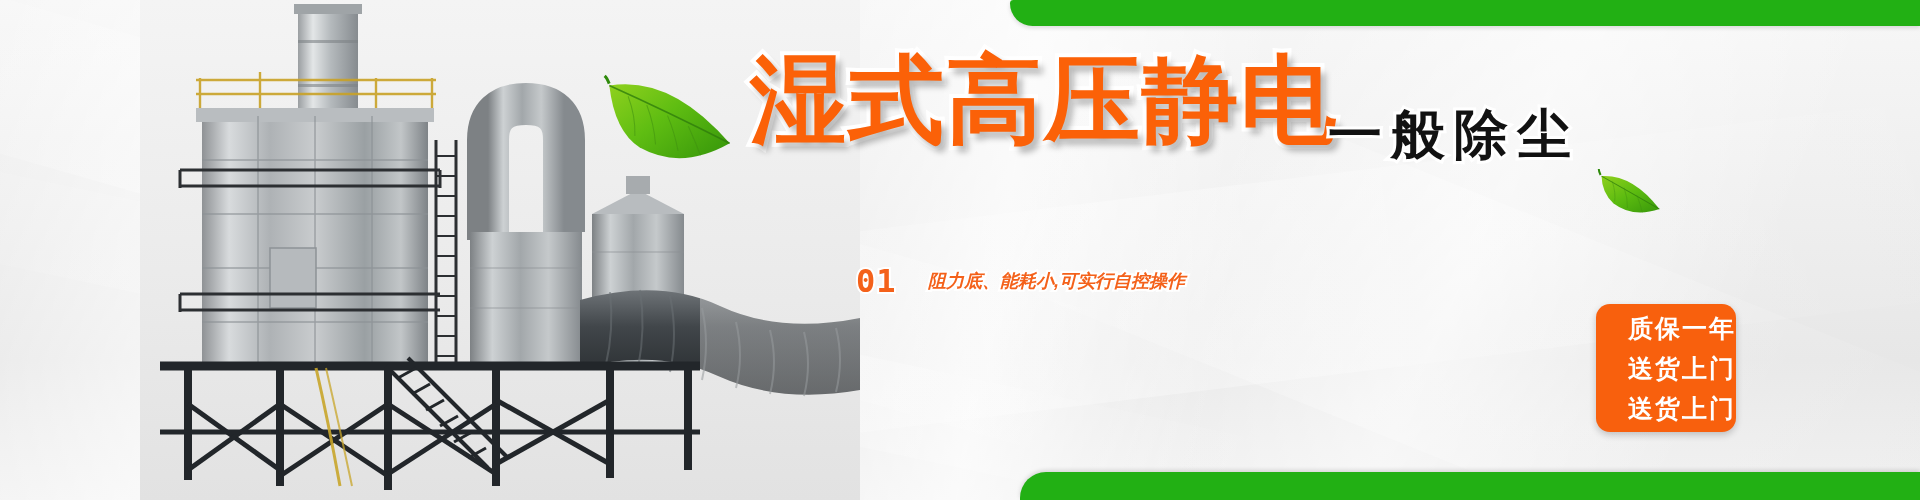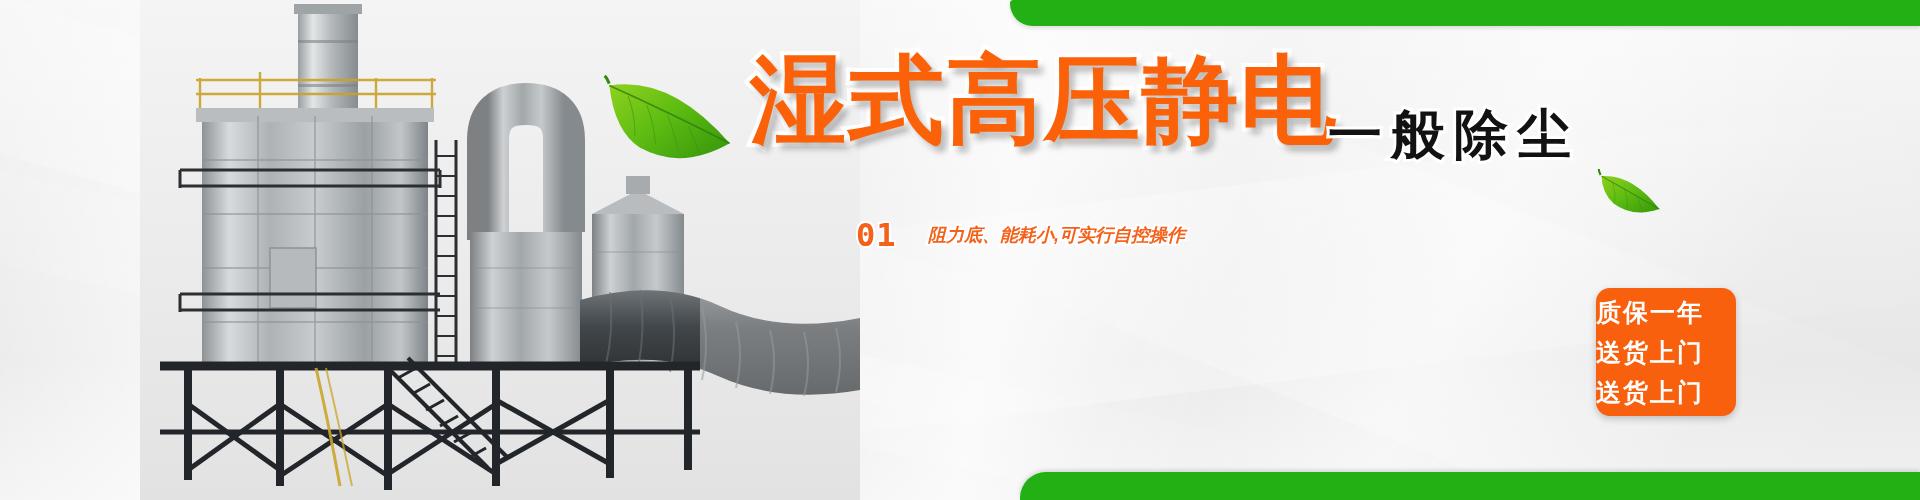--- a/index.html
+++ b/index.html
@@ -68,29 +68,29 @@
     font-family:"DejaVu Sans Mono","Liberation Mono",monospace;
     -webkit-text-stroke:4px #ffffff;paint-order:stroke fill;
     width:72px;
   }
   .ftext{
     display:inline-block;vertical-align:top;
     font-size:18px;font-weight:bold;line-height:34px;letter-spacing:0px;
     -webkit-text-stroke:4px #ffffff;paint-order:stroke fill;font-style:italic;
   }
   .ftext .l2{display:block;}
-  .orange{color:#f4611a;}
+  .orange{color:#f4611a;margin-top:46px;}
   .dark{color:#151515;}
 
   
   .badge{
-    position:absolute;left:1596px;top:288px;width:140px;height:128px;
+    position:absolute;left:1596px;top:304px;width:140px;height:128px;
     background:#f8600d;border-radius:14px;
     box-shadow:0 3px 7px rgba(0,0,0,.2);
-    display:flex;flex-direction:column;justify-content:center;align-items:flex-start;
+    display:flex;flex-direction:column;justify-content:center;align-items:flex-end;
   }
   .badge span{
     color:#ffffff;font-size:25px;font-weight:bold;letter-spacing:2px;
     line-height:40px;white-space:nowrap;
   }
 </style>
 </head>
 <body>
 
 <div id="banner">

